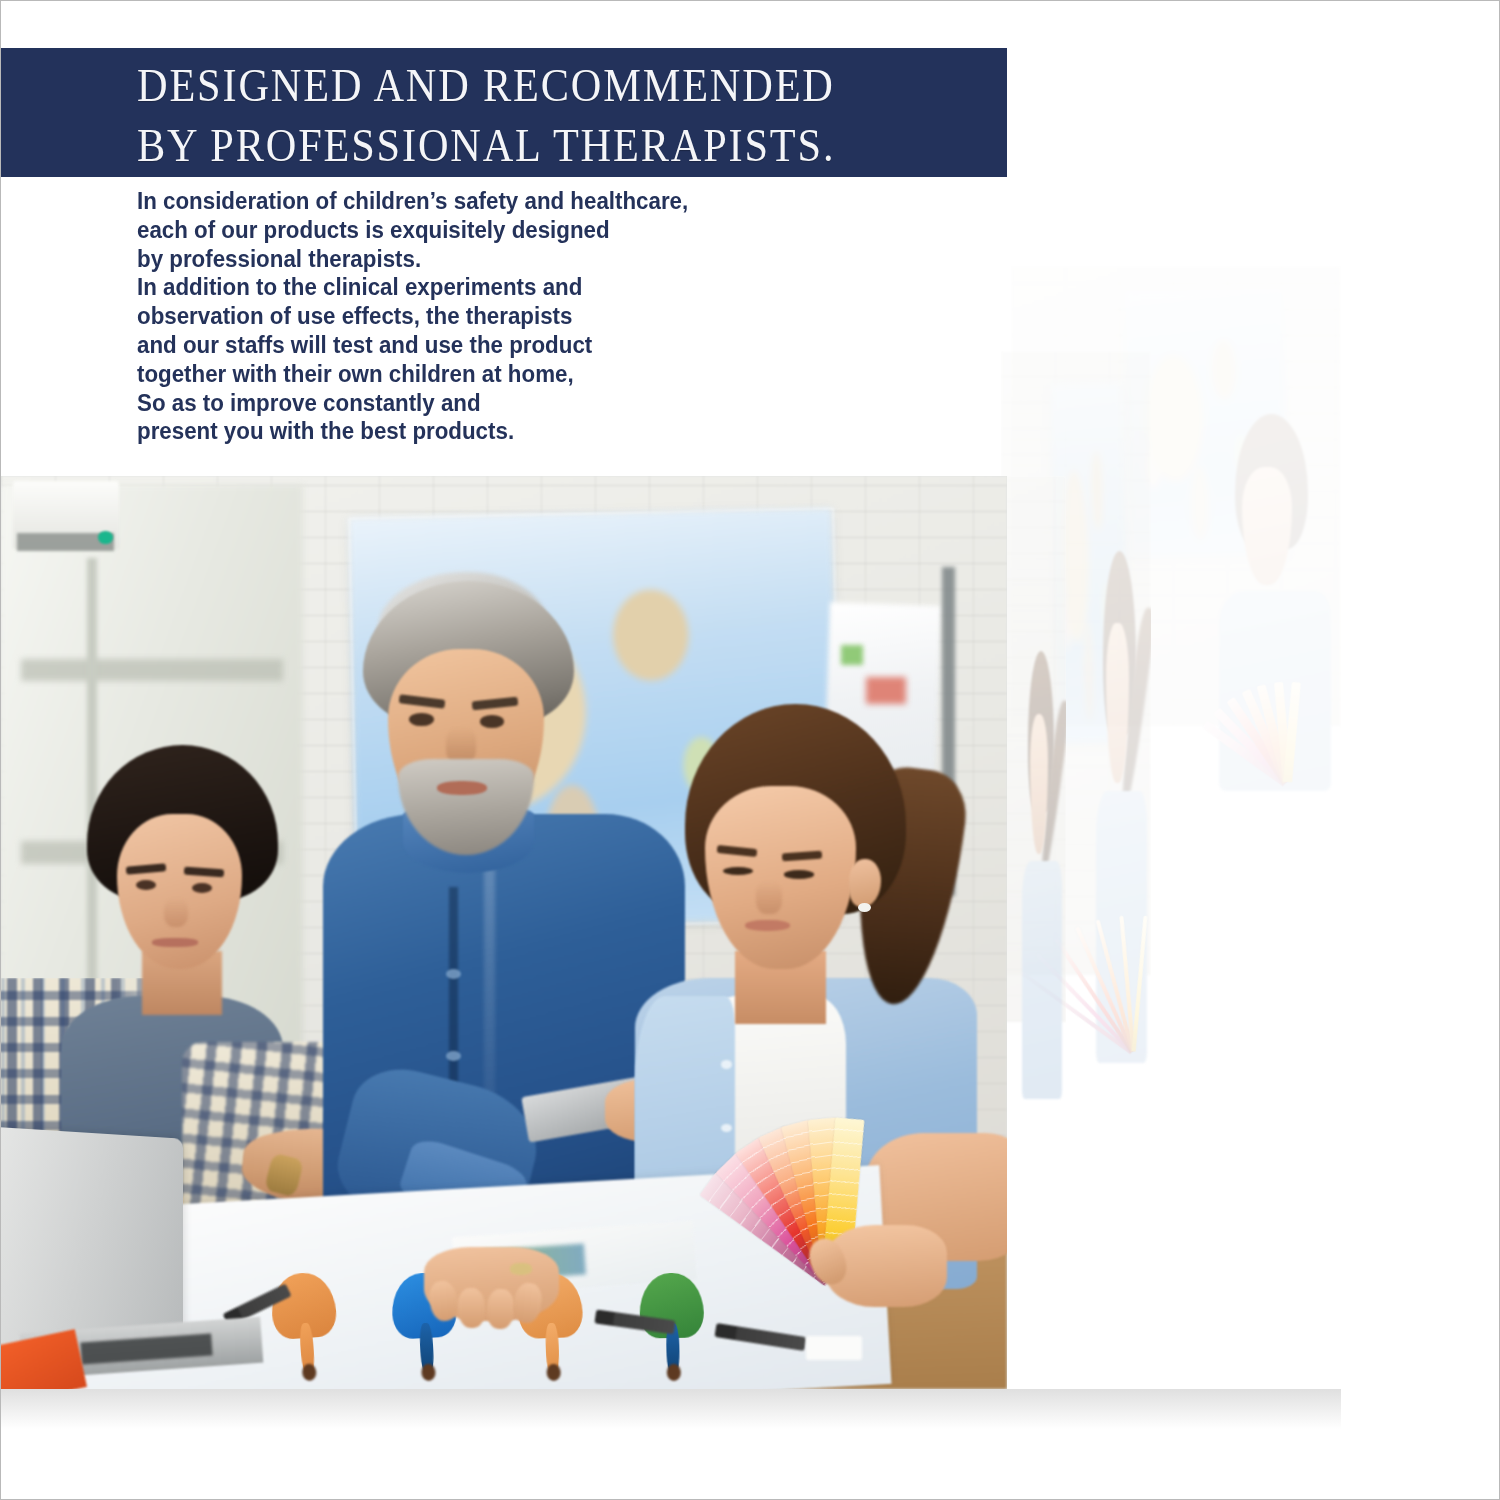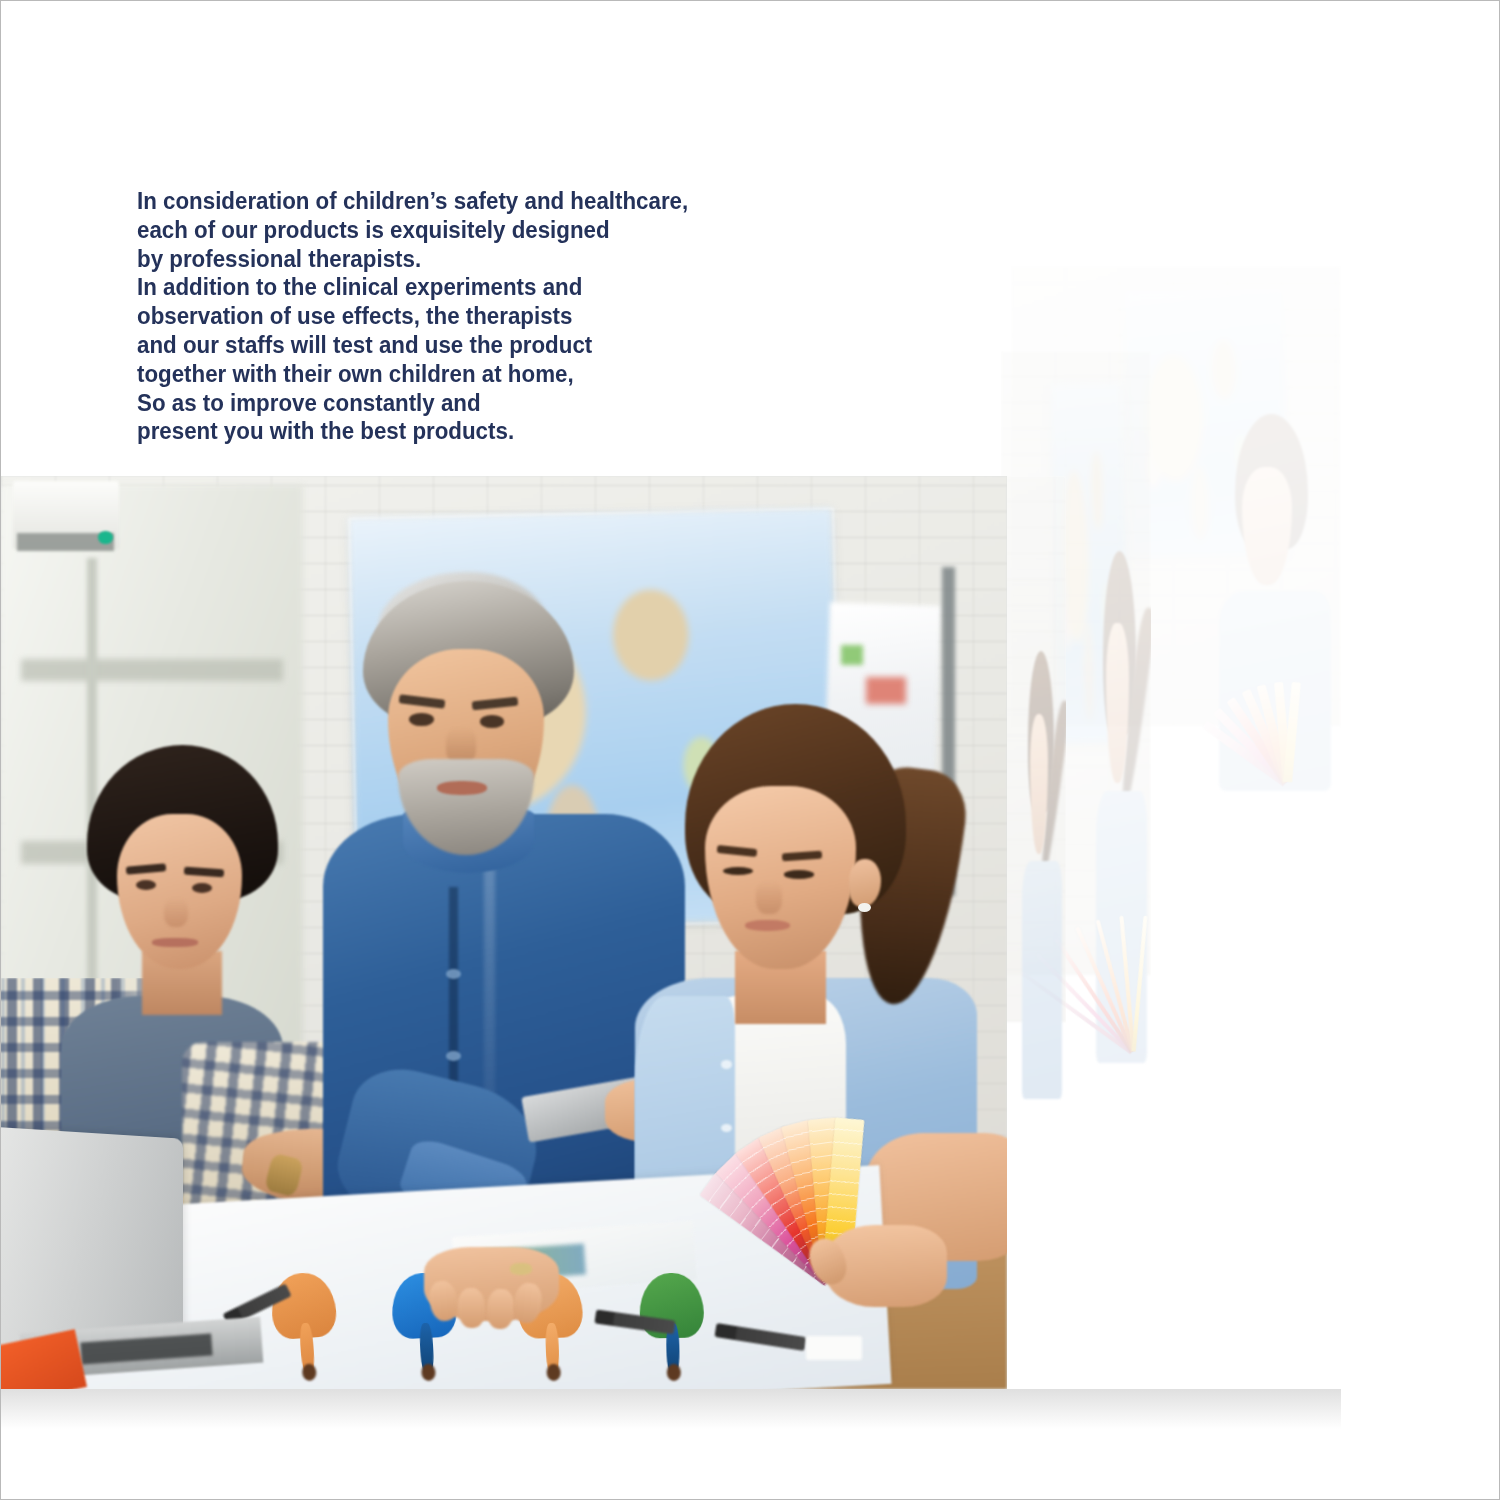--- a/index.html
+++ b/index.html
@@ -801,20 +801,24 @@
           </div>
       </div>
       <div class="w-hand"></div>
       <div class="w-thumb"></div>
 
       <div class="redact"></div>
     </div>
   </div>
   <div class="photo-shadow"></div>
 
+  <div class="title-band">
+    <div class="title-line l1">DESIGNED AND RECOMMENDED</div>
+    <div class="title-line l2">BY PROFESSIONAL THERAPISTS.</div>
+  </div>
 
   <div class="body-copy">
     <div class="bline">In consideration of children’s safety and healthcare,</div>
     <div class="bline">each of our products is exquisitely designed</div>
     <div class="bline">by professional therapists.</div>
     <div class="bline">In addition to the clinical experiments and</div>
     <div class="bline">observation of use effects, the therapists</div>
     <div class="bline">and our staffs will test and use the product</div>
     <div class="bline">together with their own children at home,</div>
     <div class="bline">So as to improve constantly and</div>

